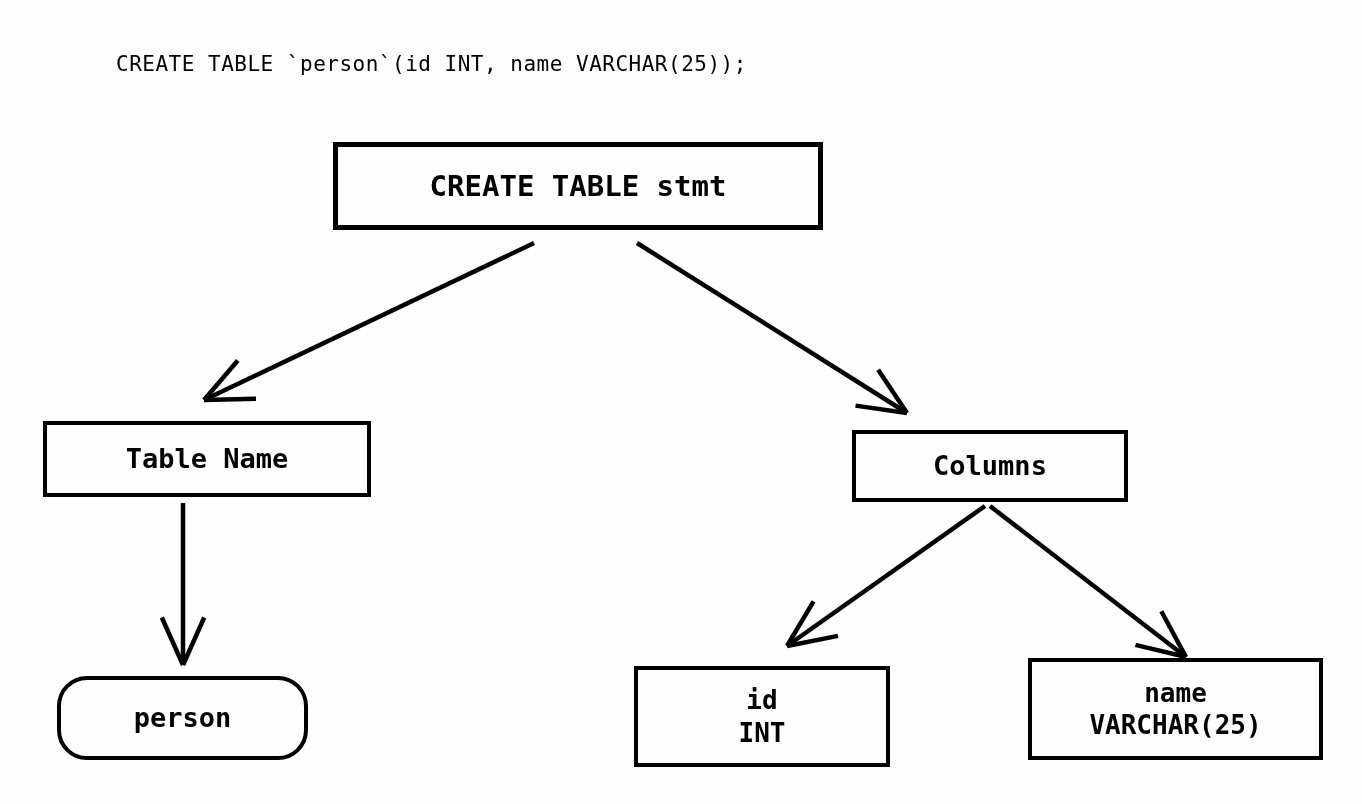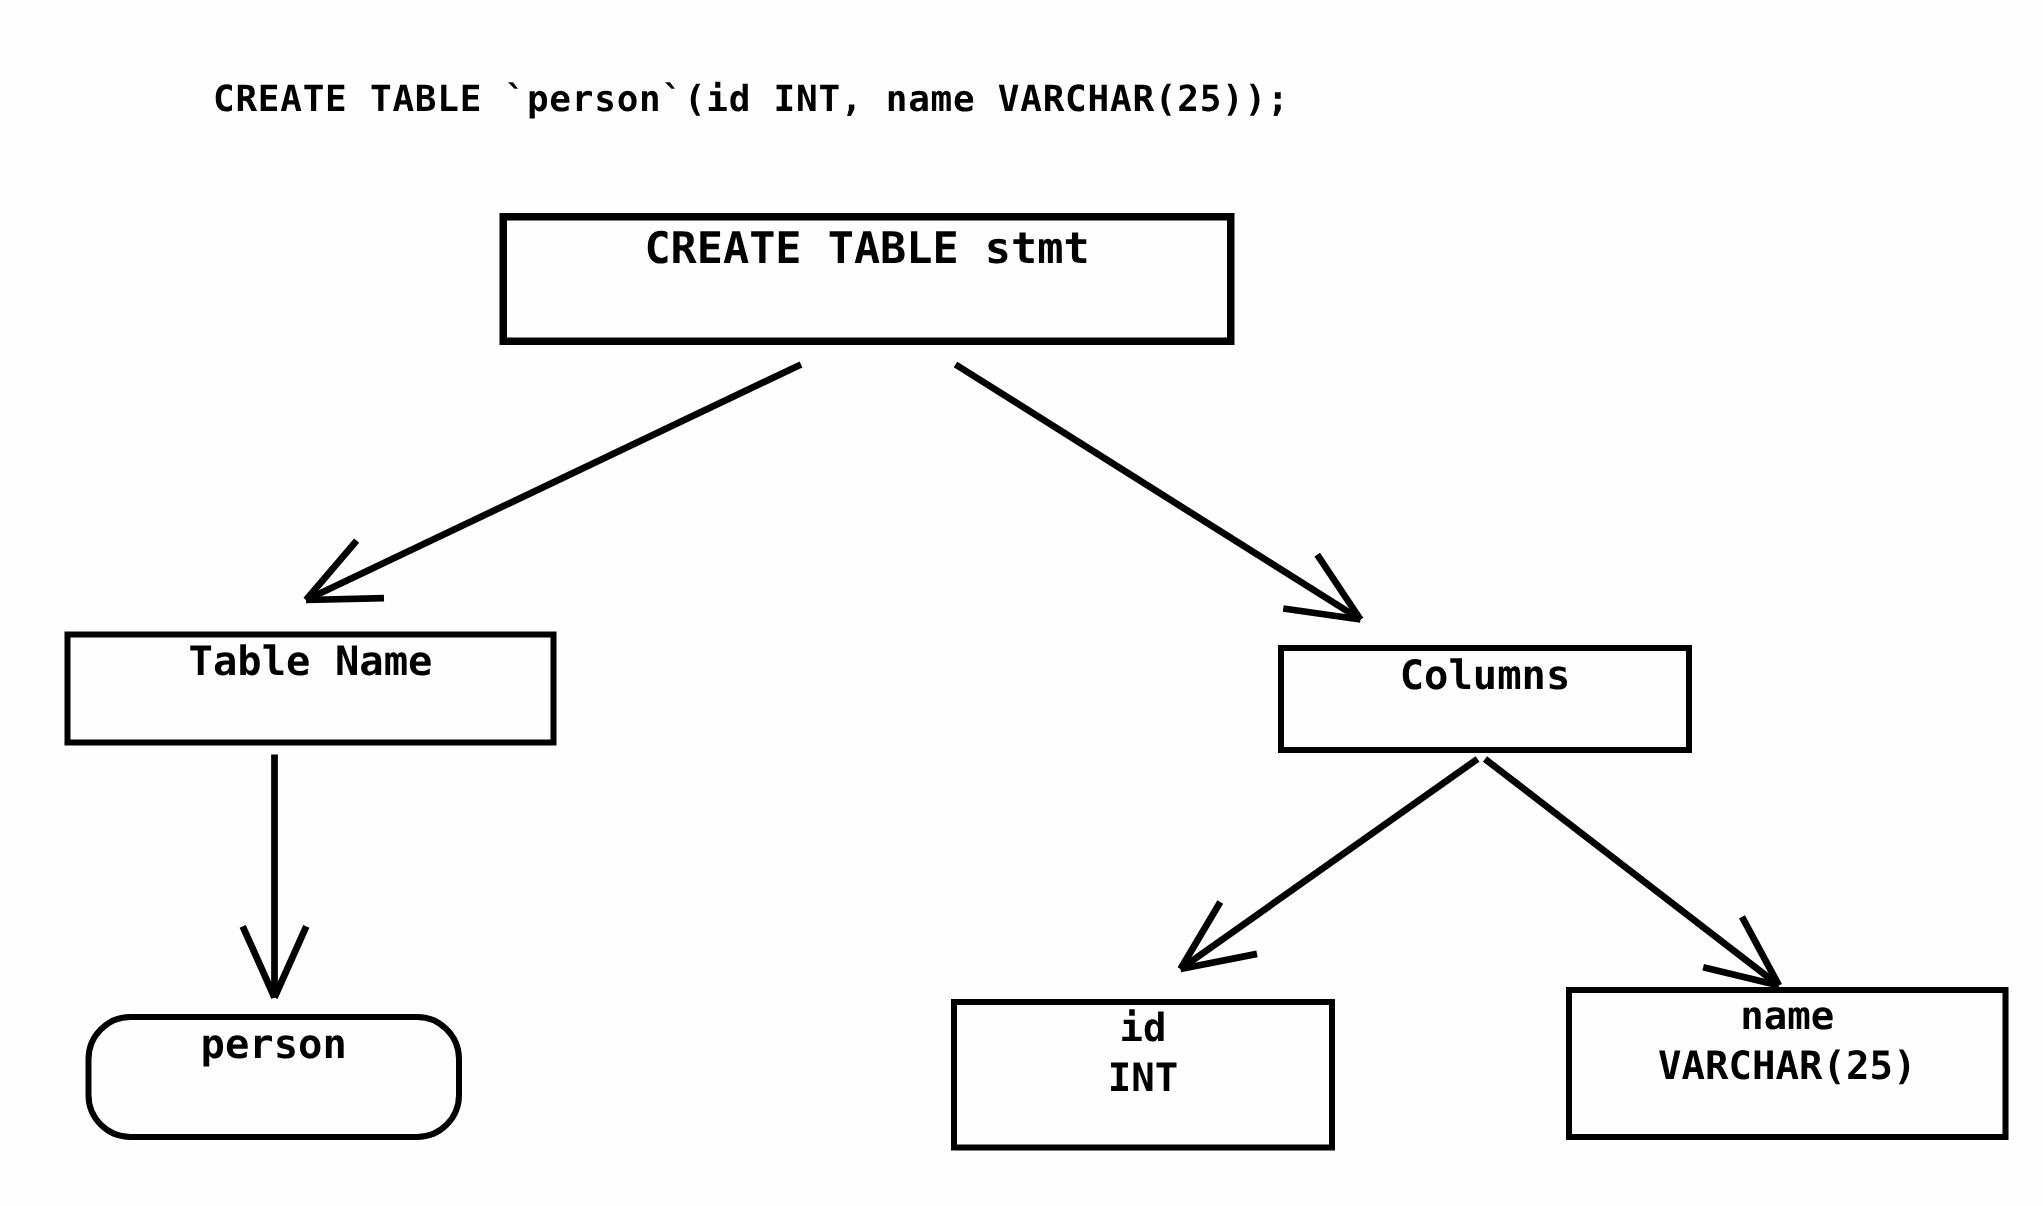--- a/index.html
+++ b/index.html
@@ -11,46 +11,47 @@
     position: relative;
     width: 1362px;
     height: 804px;
     background: #fefefe;
     font-family: "DejaVu Sans Mono", "Liberation Mono", monospace;
     color: #000000;
     overflow: hidden;
   }
   .sql-title {
     position: absolute;
-    left: 142px;
+    left: 116px;
     top: 52px;
-    font-size: 24px;
-    font-weight: bold;
+    font-size: 21px;
+    font-weight: normal;
     letter-spacing: 0.5px;
     white-space: pre;
   }
   .node {
     position: absolute;
     box-sizing: border-box;
     border: 4px solid #000000;
     background: #fefefe;
     display: flex;
     flex-direction: column;
     align-items: center;
+    justify-content: center;
     font-weight: bold;
     text-align: center;
     line-height: 1.25;
   }
   .node span { display: block; }
   #node-root       { left: 333px; top: 142px; width: 490px; height: 88px; font-size: 29px; border-width: 5px; }
   #node-table-name { left: 43px;  top: 421px; width: 328px; height: 76px; font-size: 27px; }
   #node-person     { left: 57px;  top: 676px; width: 251px; height: 84px; font-size: 27px; border-radius: 30px; }
   #node-columns    { left: 852px; top: 430px; width: 276px; height: 72px; font-size: 27px; }
   #node-id         { left: 634px; top: 666px; width: 256px; height: 101px; font-size: 26px; }
-  #node-name       { left: 1028px; top: 658px; width: 295px; height: 102px; font-size: 26px; margin-left: 16px; }
+  #node-name       { left: 1028px; top: 658px; width: 295px; height: 102px; font-size: 26px; }
   #arrow-layer {
     position: absolute;
     left: 0; top: 0;
     width: 1362px;
     height: 804px;
     pointer-events: none;
   }
   #arrow-layer line {
     stroke: #000000;
     stroke-width: 4.5;

